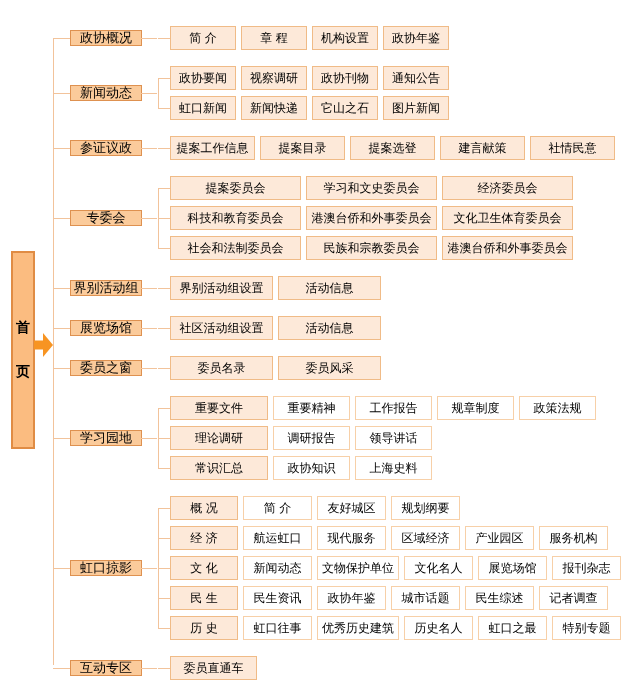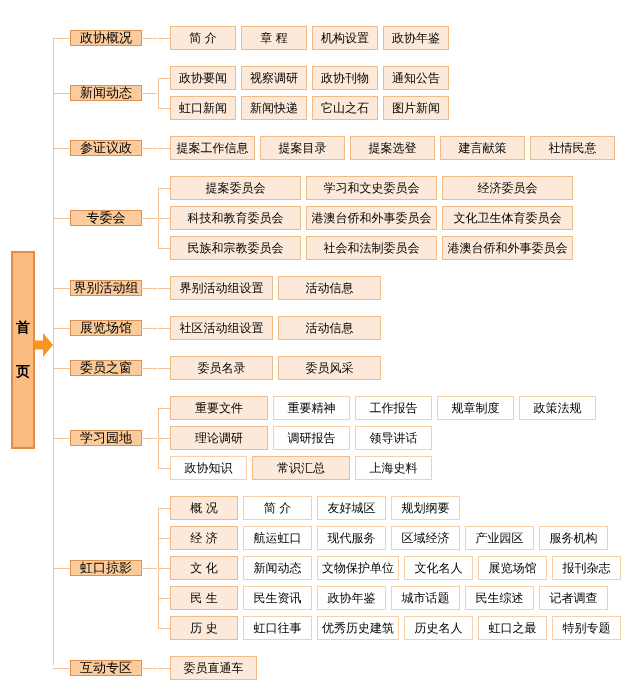--- a/index.html
+++ b/index.html
@@ -123,22 +123,22 @@
             <div class="box item peach">提案委员会</div>
             <div class="box item peach">学习和文史委员会</div>
             <div class="box item peach">经济委员会</div>
           </div>
           <div class="row">
             <div class="box item peach">科技和教育委员会</div>
             <div class="box item peach">港澳台侨和外事委员会</div>
             <div class="box item peach">文化卫生体育委员会</div>
           </div>
           <div class="row">
+            <div class="box item peach">社会和法制委员会</div>
             <div class="box item peach">民族和宗教委员会</div>
-            <div class="box item peach">社会和法制委员会</div>
             <div class="box item peach">港澳台侨和外事委员会</div>
           </div>
         </div>
       </div>
       <div class="section sec-4">
         <div class="box cat">界别活动组</div>
         <div class="kids">
           <div class="row">
             <div class="box item peach">界别活动组设置</div>
             <div class="box item peach">活动信息</div>
@@ -172,22 +172,22 @@
             <div class="box item white">工作报告</div>
             <div class="box item white">规章制度</div>
             <div class="box item white">政策法规</div>
           </div>
           <div class="row">
             <div class="box peach head">理论调研</div>
             <div class="box item white">调研报告</div>
             <div class="box item white">领导讲话</div>
           </div>
           <div class="row">
+            <div class="box peach head">常识汇总</div>
             <div class="box item white">政协知识</div>
-            <div class="box peach head">常识汇总</div>
             <div class="box item white">上海史料</div>
           </div>
         </div>
       </div>
       <div class="section sec-8">
         <div class="box cat">虹口掠影</div>
         <div class="kids multi">
           <div class="row">
             <div class="box peach head">概 况</div>
             <div class="box item white">简 介</div>

